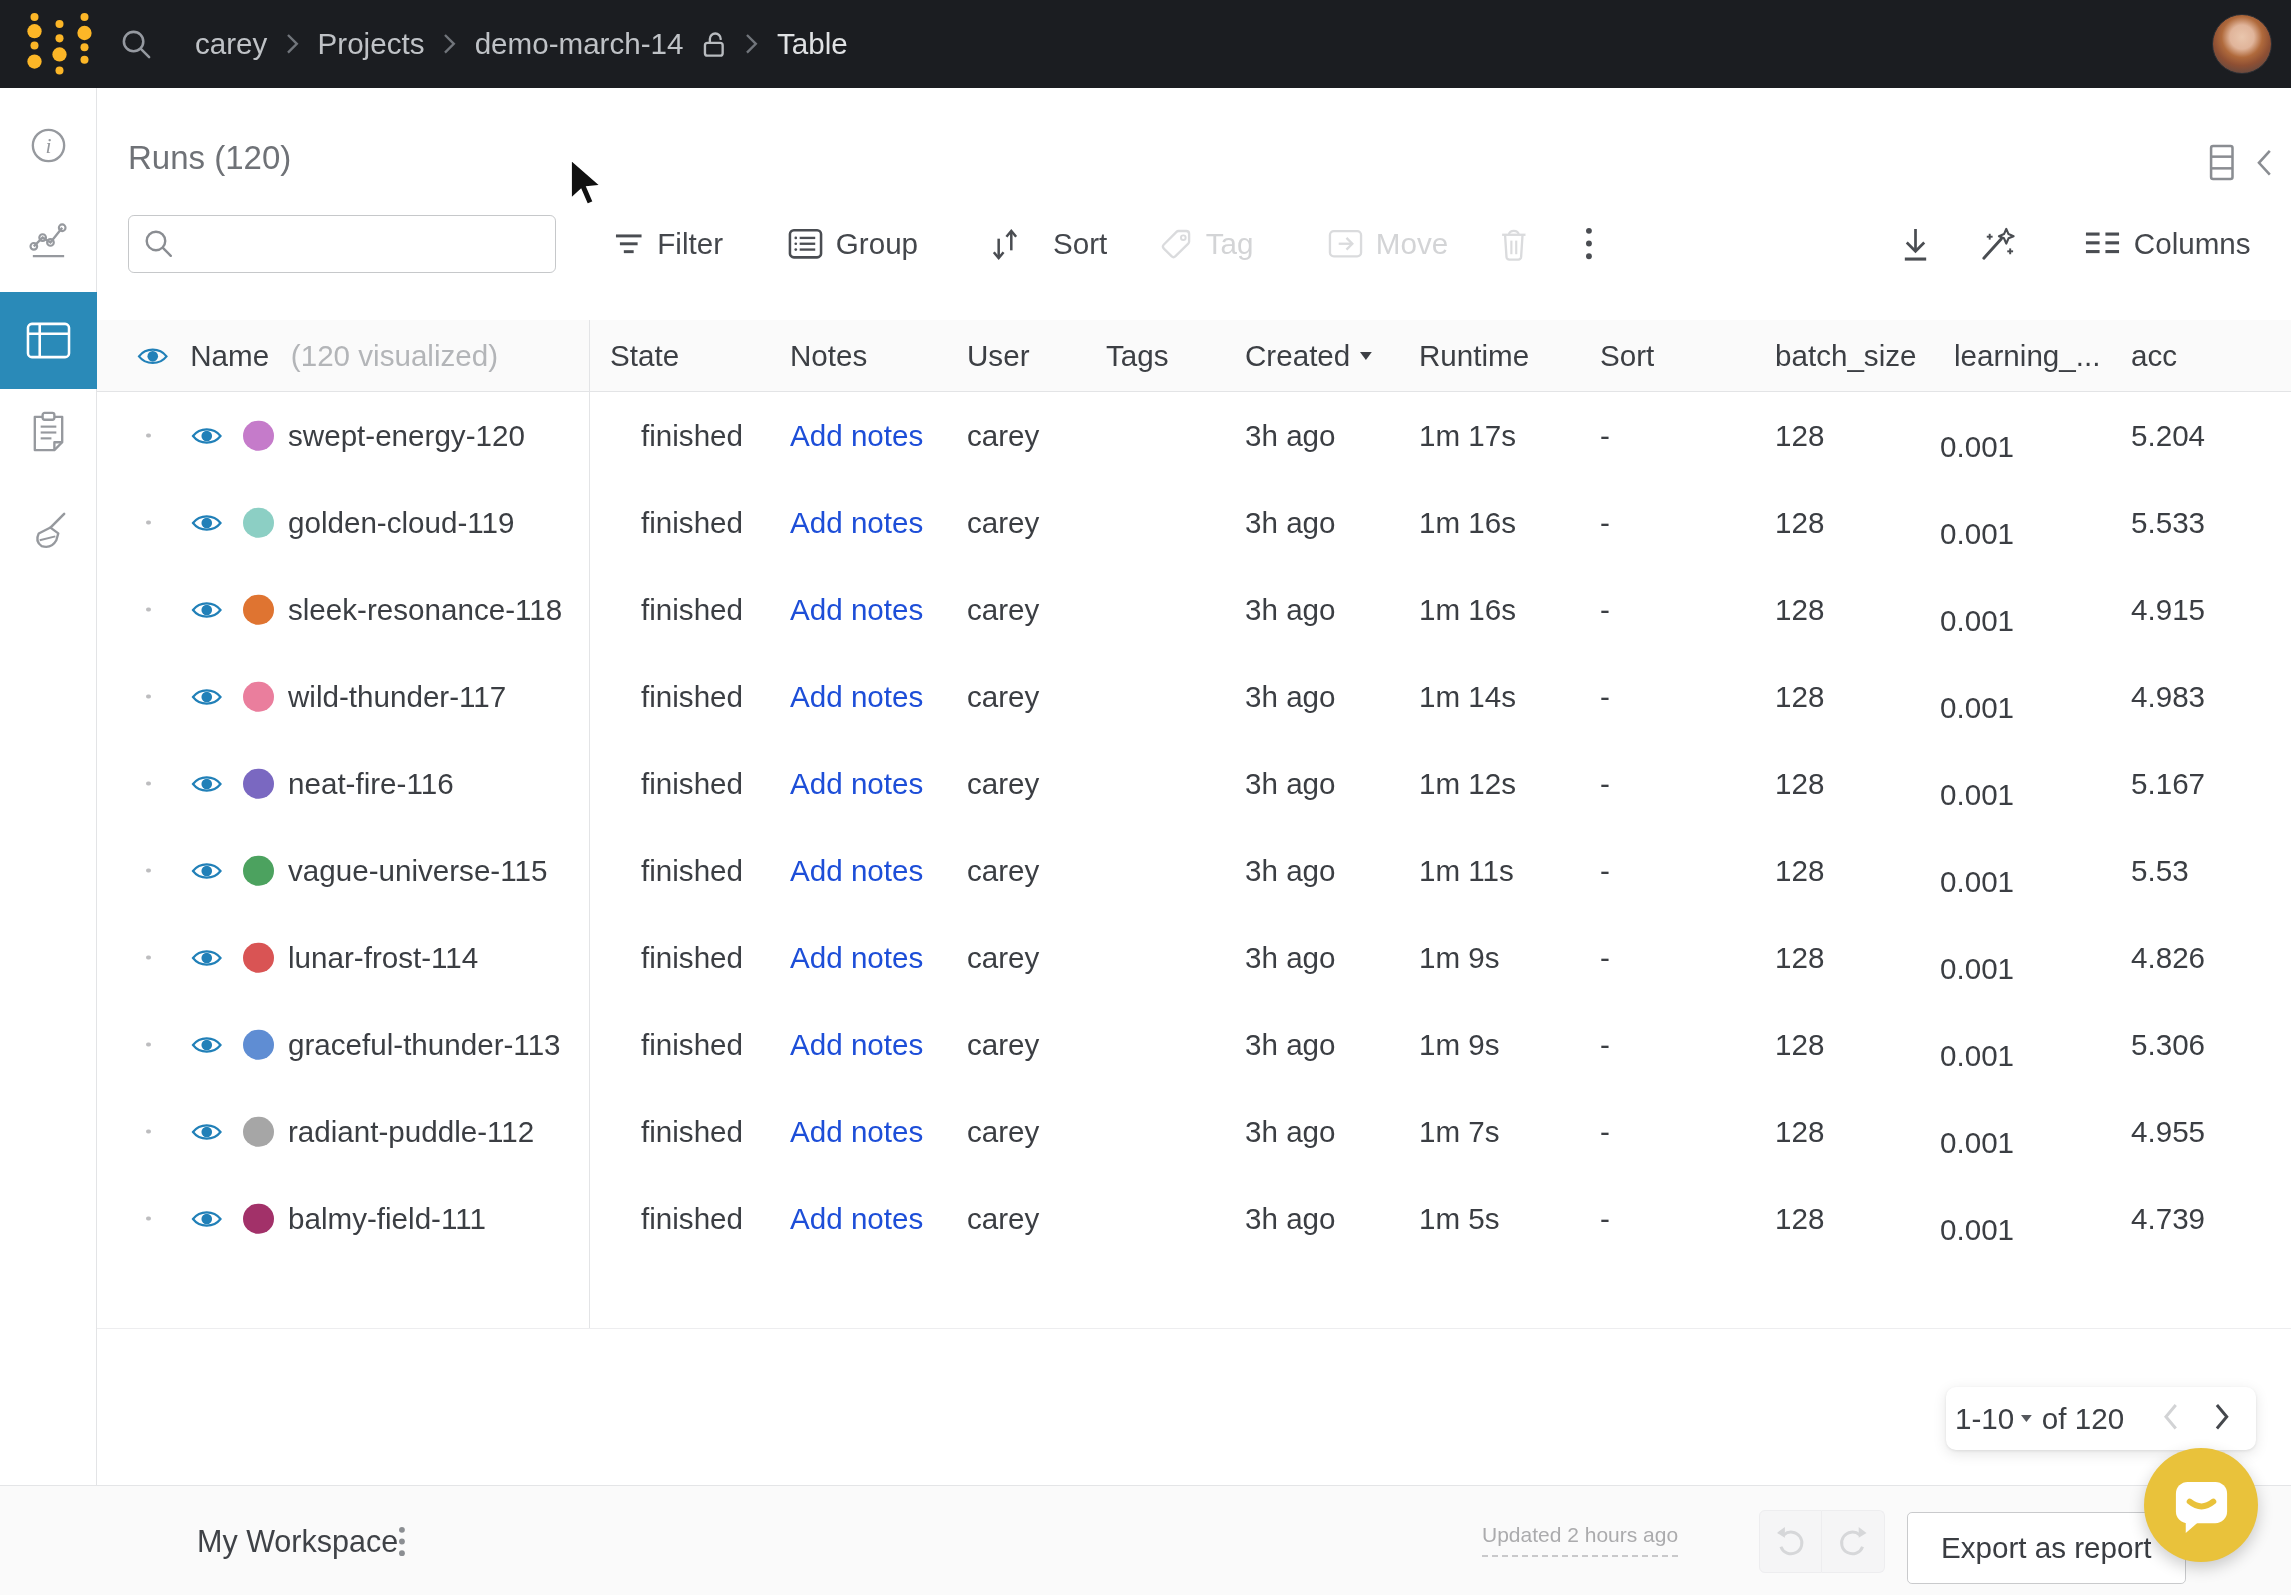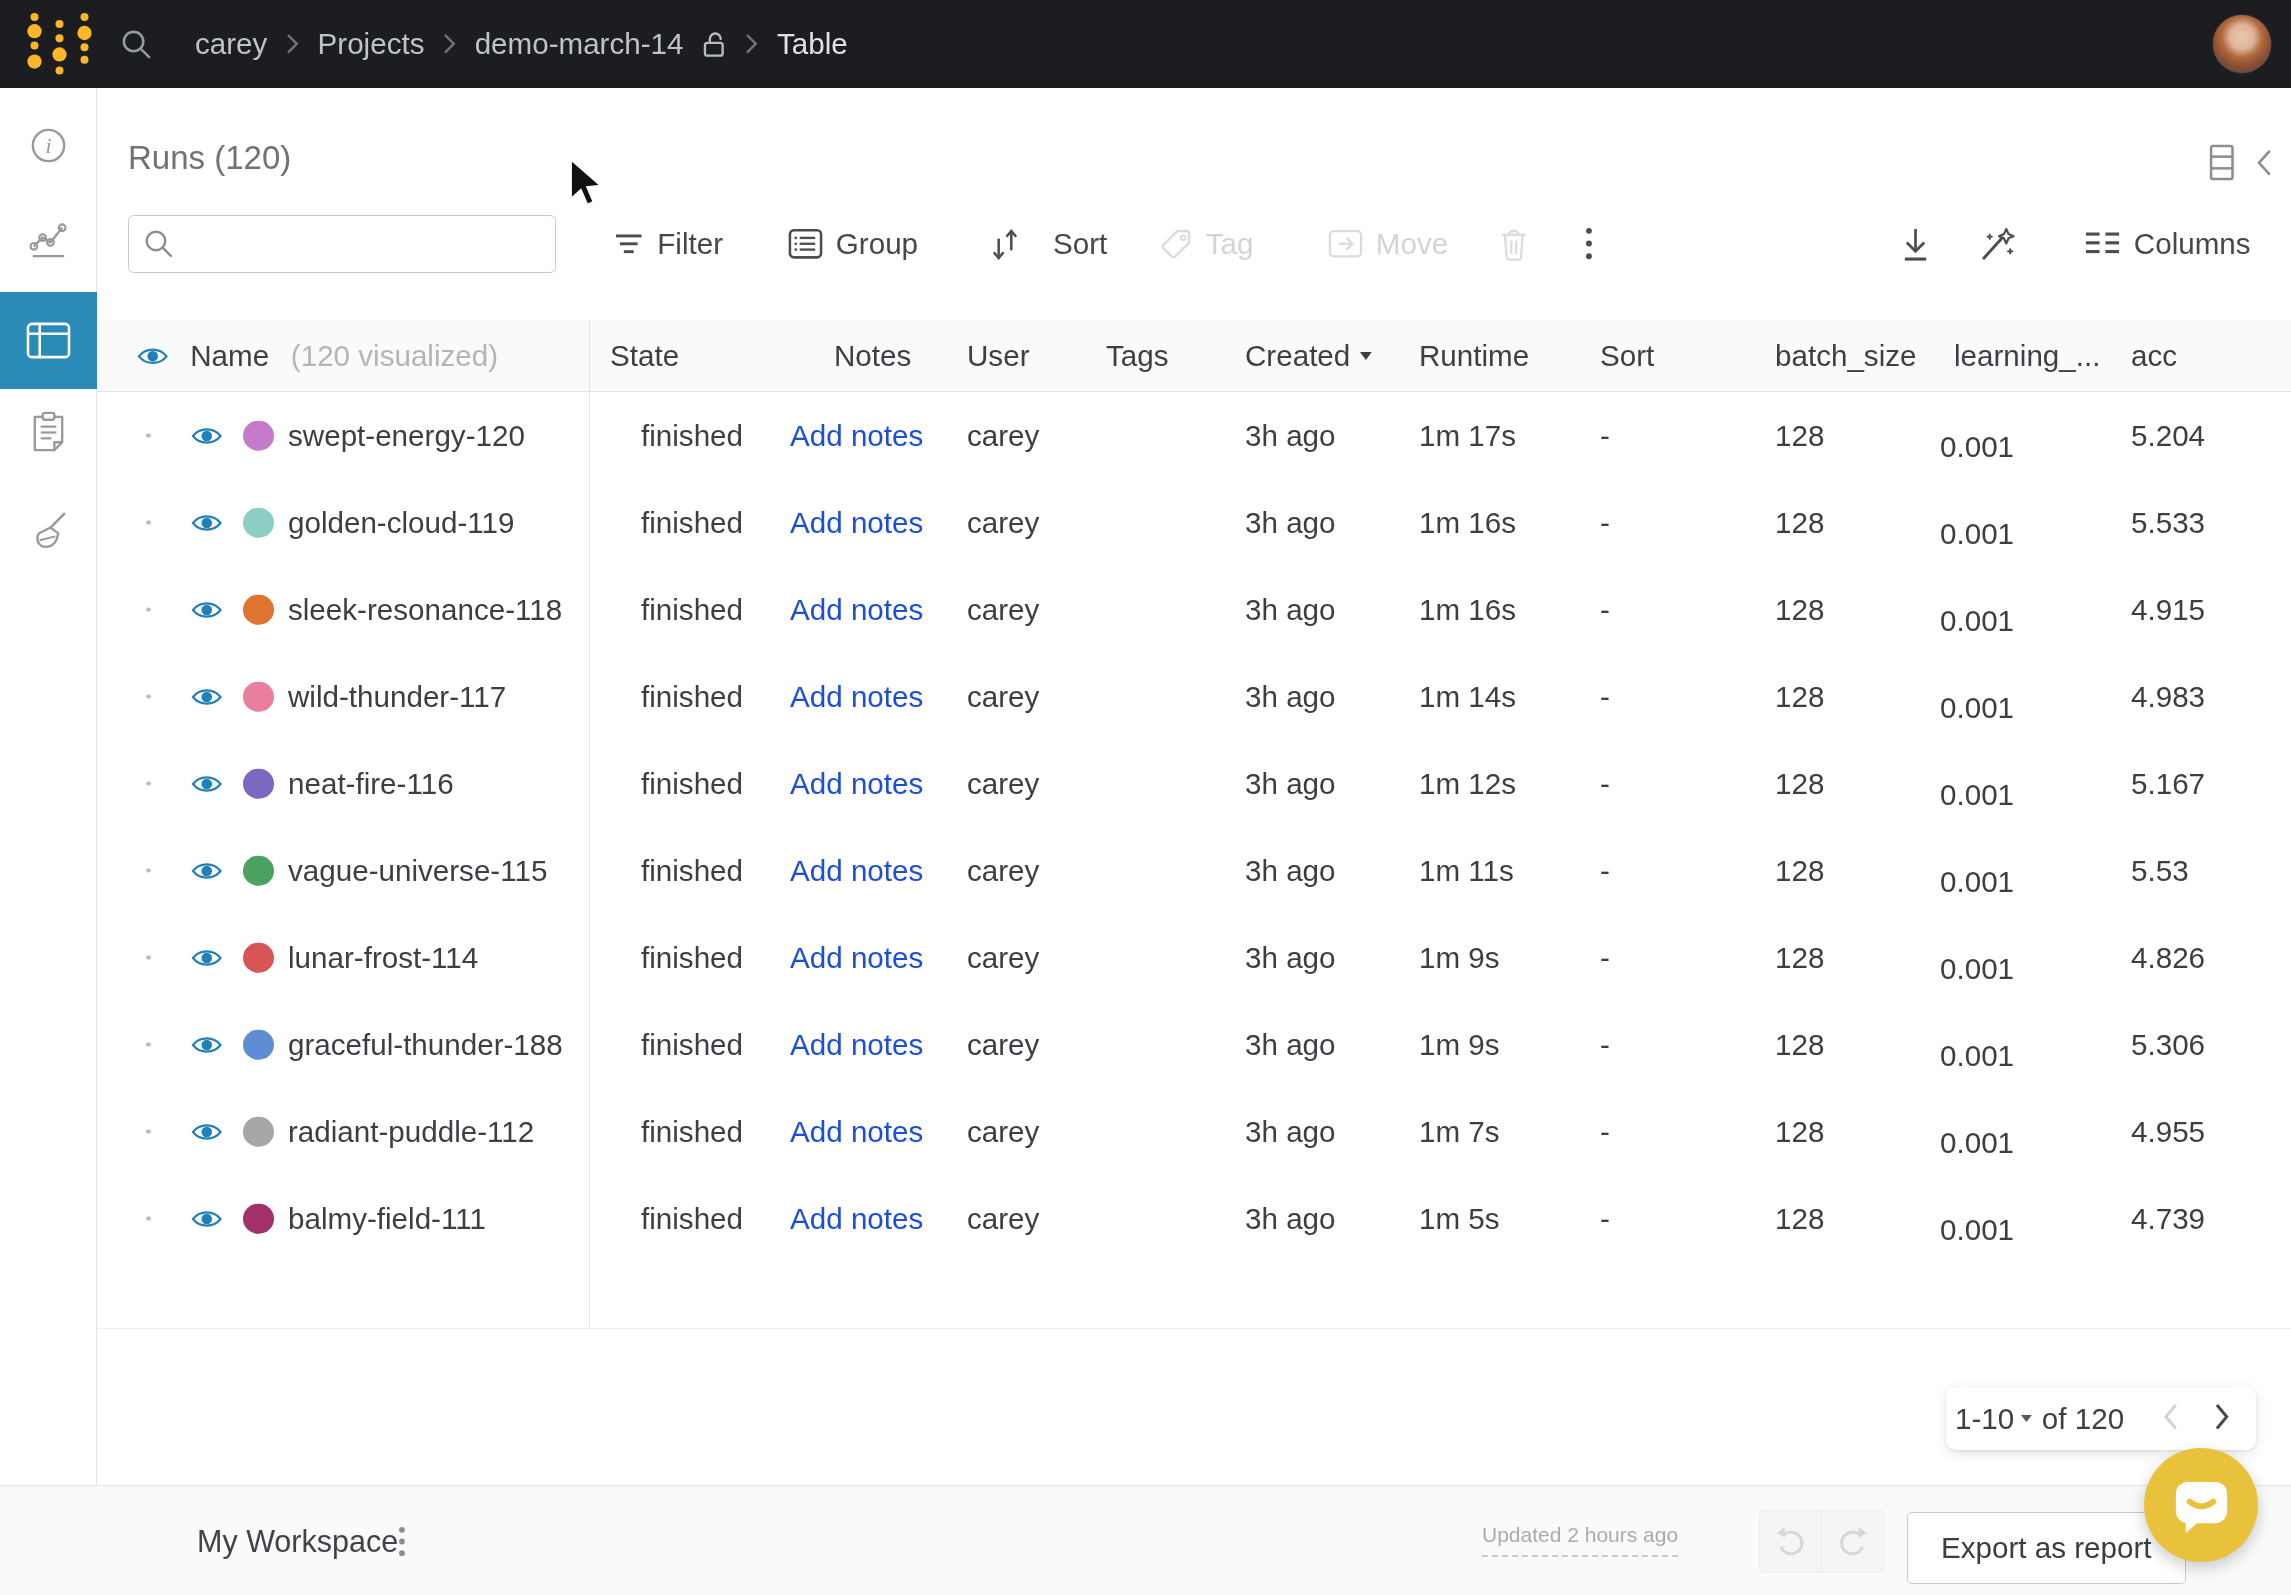--- a/index.html
+++ b/index.html
@@ -34,21 +34,21 @@
   .tbtn.disabled { color:#d3d4d6; }
   .tbtn-filter { left:613px; } .tbtn-group { left:788px; } .tbtn-sort { left:988px;gap:32px; }
   .tbtn-tag { left:1160px; } .tbtn-move { left:1328px; } .tbtn-trash { left:1499px; }
   .tbtn-kebab { left:1584px; } .tbtn-download { left:1899px; } .tbtn-wand { left:1978px; } .tbtn-columns { left:2084px; }
 
   
   .thead { position:absolute; left:97px; top:320px; width:2195px; height:72px; background:#fafafa; border-bottom:1px solid #e3e4e6; font-size:29.6px; color:#3c3f44; z-index:2;}
   .thead .hcell { position:absolute; top:0; height:72px; display:flex; align-items:center; cursor:pointer; }
   .h-namegrp { left:40px; gap:21.7px; }
   .h-name-note { color:#b3b5b8; }
-  .h-state{left:513px;} .h-notes{left:693px;margin-left:44px;} .h-user{left:870px;} .h-tags{left:1009px;}
+  .h-state{left:513px;} .h-notes{left:693px;} .h-user{left:870px;} .h-tags{left:1009px;}
   .h-created{left:1148px; gap:9.9px;} .h-runtime{left:1322px;} .h-sweep{left:1503px;}
   .h-batch{left:1678px;} .h-lr{left:1857px;} .h-acc{left:2034px;}
   .vdiv { position:absolute; left:589px; top:320px; width:1px; height:1008px; background:#e3e4e6; z-index:3; }
   .table-bottom { position:absolute; left:97px; top:1328px; width:2195px; height:1px; background:#ededef; }
 
   .tbody { position:absolute; left:97px; top:392px; width:2195px; z-index:1; }
   .row { position:relative; height:87px; font-size:29.6px; color:#3b3e43; background:#fff; cursor:pointer; }
   .row .cell, .row .obj { position:absolute; top:50%; transform:translateY(-50%); white-space:nowrap; }
   .drag-dot { left:49px; width:4.9px; height:4.9px; border-radius:50%; background:#bdbdbf; }
   .row-eye { left:94px; width:31.5px; height:22.7px; }
@@ -479,21 +479,21 @@
       <span class="cell c-acc">4.826</span>
     </div>
 
     <div class="row">
       <span class="obj drag-dot"></span>
       <svg class="obj row-eye" viewBox="0 0 32 23">
         <path d="M2,11.5 C9,2.5 23,2.5 30,11.5 C23,20.5 9,20.5 2,11.5 Z" fill="none" stroke="#2180b8" stroke-width="2.2"></path>
         <circle cx="16" cy="11.5" r="5.4" fill="#2180b8"></circle>
       </svg>
       <span class="obj run-dot" style="background: rgb(95, 141, 211);"></span>
-      <span class="cell c-name">graceful-thunder-188</span>
+      <span class="cell c-name">graceful-thunder-113</span>
       <span class="cell c-state">finished</span>
       <span class="cell c-notes">Add notes</span>
       <span class="cell c-user">carey</span>
       <span class="cell c-created">3h ago</span>
       <span class="cell c-runtime">1m 9s</span>
       <span class="cell c-sweep">-</span>
       <span class="cell c-batch">128</span>
       <span class="cell c-lr">0.001</span>
       <span class="cell c-acc">5.306</span>
     </div>

